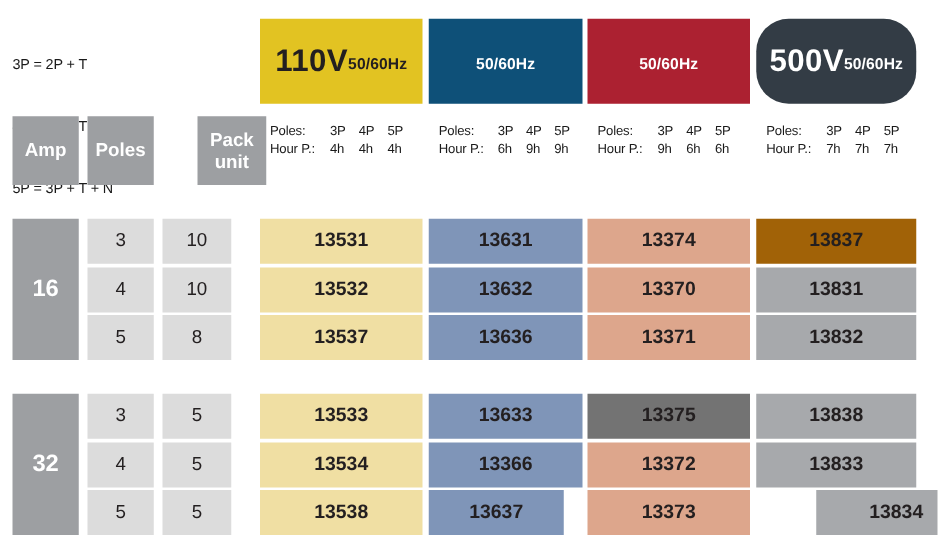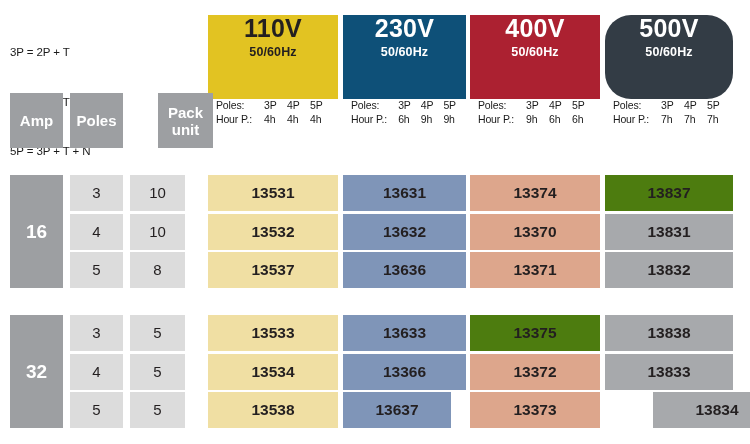--- a/index.html
+++ b/index.html
@@ -26,24 +26,25 @@
     color: #1a1a1a;
     white-space: pre;
     letter-spacing: -0.1px;
   }
   #legend div { white-space: pre; }
 
   
   .volt-block {
     position: absolute;
     top: 15px;
-    height: 84px;
-    display: flex;
-    flex-direction: column;
-    align-items: center;
+    height: 68px;
+    display: flex;
+    flex-direction: row;
+    align-items: center;
+    justify-content: center;
   }
   .volt-v {
     font-size: 25px;
     font-weight: bold;
     letter-spacing: 0.3px;
     line-height: 1.05;
   }
   .volt-hz {
     font-size: 12.5px;
     font-weight: bold;
@@ -116,25 +117,23 @@
   <div>4P = 3P + T</div>
   <div>5P = 3P + T + N</div>
 </div>
 
 <div id="volt-headers">
     <div class="volt-block" style="left: 208px; width: 130px; background: rgb(226, 195, 34); color: rgb(35, 31, 32);">
       <div class="volt-v">110V</div>
       <div class="volt-hz">50/60Hz</div>
     </div>
     <div class="volt-block" style="left: 343px; width: 123px; background: rgb(14, 80, 120); color: rgb(255, 255, 255);">
-      <div class="volt-v">230V</div>
       <div class="volt-hz">50/60Hz</div>
     </div>
     <div class="volt-block" style="left: 470px; width: 130px; background: rgb(172, 33, 49); color: rgb(255, 255, 255);">
-      <div class="volt-v">400V</div>
       <div class="volt-hz">50/60Hz</div>
     </div>
     <div class="volt-block" style="left: 605px; width: 128px; background: rgb(51, 60, 69); color: rgb(255, 255, 255); border-radius: 26px;">
       <div class="volt-v">500V</div>
       <div class="volt-hz">50/60Hz</div>
     </div>
   </div>
 <div id="sub-heads">
     <div class="sub-head" style="left: 216px; width: 122px;">
       <div class="sub-row"><span class="sub-label">Poles:</span><span class="sub-val">3P</span><span class="sub-val">4P</span><span class="sub-val">5P</span></div>
@@ -177,21 +176,21 @@
     </div>
     <div class="cell code" style="left: 208px; width: 130px; top: 175px; background: rgb(240, 223, 163);">
       <span>13531</span>
     </div>
     <div class="cell code" style="left: 343px; width: 123px; top: 175px; background: rgb(127, 149, 184);">
       <span>13631</span>
     </div>
     <div class="cell code" style="left: 470px; width: 130px; top: 175px; background: rgb(221, 166, 140);">
       <span>13374</span>
     </div>
-    <div class="cell code" style="left: 605px; width: 128px; top: 175px; background: #4d7c0f;">
+    <div class="cell code" style="left: 605px; width: 128px; top: 175px; background: #a16207;">
       <span>13837</span>
     </div>
     <div class="cell small" style="left: 70px; width: 53px; top: 213.5px;">
       <span>4</span>
     </div>
     <div class="cell small" style="left: 130px; width: 55px; top: 213.5px;">
       <span>10</span>
     </div>
     <div class="cell code" style="left: 208px; width: 130px; top: 213.5px; background: rgb(240, 223, 163);">
       <span>13532</span>
@@ -231,21 +230,21 @@
     </div>
     <div class="cell small" style="left: 130px; width: 55px; top: 315px;">
       <span>5</span>
     </div>
     <div class="cell code" style="left: 208px; width: 130px; top: 315px; background: rgb(240, 223, 163); text-align: right;">
       <span>13533</span>
     </div>
     <div class="cell code" style="left: 343px; width: 123px; top: 315px; background: rgb(127, 149, 184);">
       <span>13633</span>
     </div>
-    <div class="cell code" style="left: 470px; width: 130px; top: 315px; background: #4d7c0f;">
+    <div class="cell code" style="left: 470px; width: 130px; top: 315px; background: #737373;">
       <span>13375</span>
     </div>
     <div class="cell code" style="left: 605px; width: 128px; top: 315px; background: rgb(167, 169, 172);">
       <span>13838</span>
     </div>
     <div class="cell small" style="left: 70px; width: 53px; top: 353.5px;">
       <span>4</span>
     </div>
     <div class="cell small" style="left: 130px; width: 55px; top: 353.5px;">
       <span>5</span>

